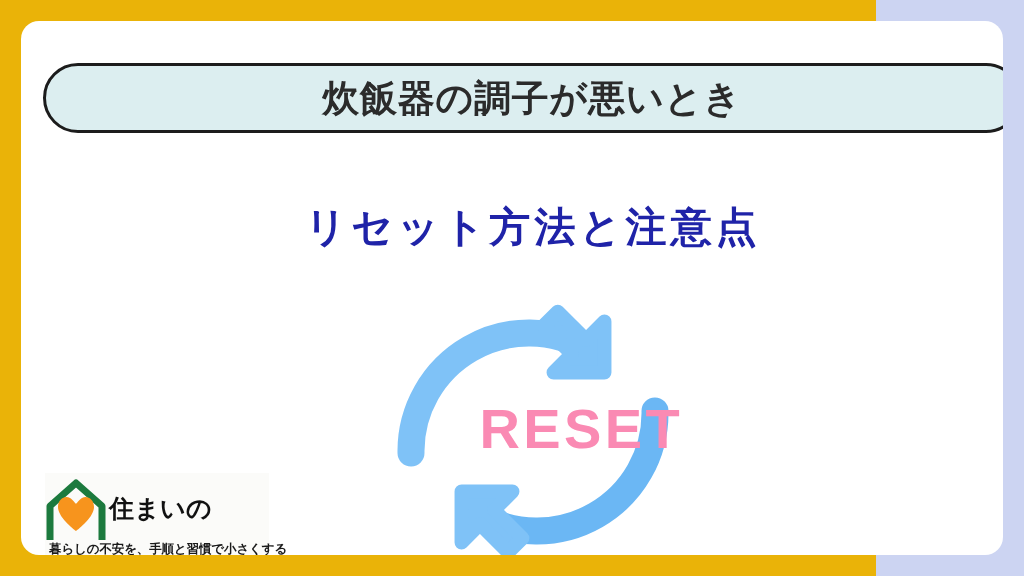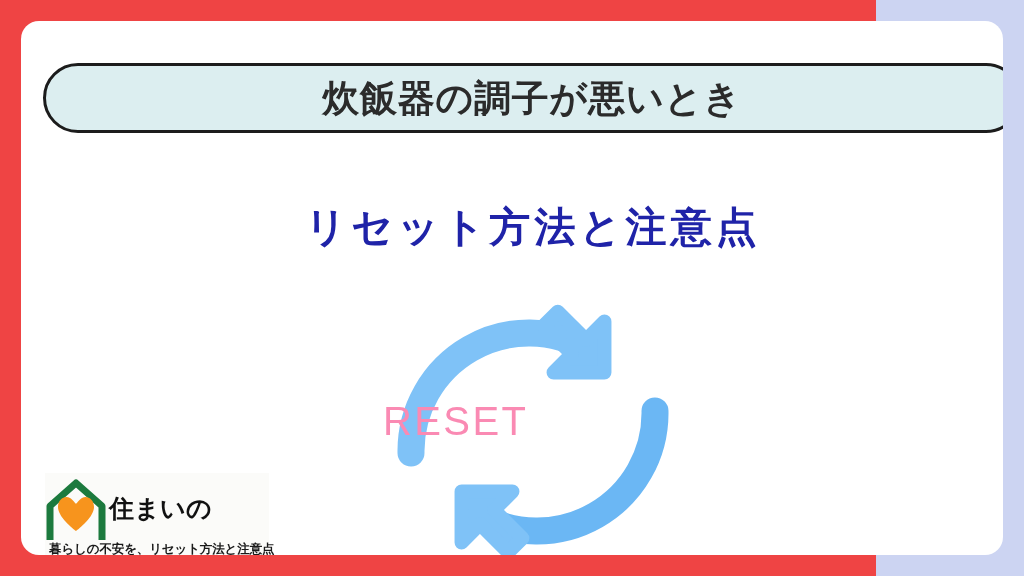--- a/index.html
+++ b/index.html
@@ -11,21 +11,21 @@
     height: 576px;
     background: #ccd4f2;
     font-family: "Liberation Sans", "DejaVu Sans", sans-serif;
     overflow: hidden;
   }
 
   .slide {
     position: relative;
     width: 876px;
     height: 576px;
-    background: #ef4444;
+    background: #eab308;
     box-sizing: border-box;
   }
 
   
   .card {
     position: absolute;
     left: 21px;
     top: 21px;
     width: 982px;
     height: 534px;
@@ -88,23 +88,23 @@
     top: 0;
     width: 300px;
     height: 278px;
     display: block;
   }
   .reset-label {
     position: absolute;
     left: 0;
     top: 108px;
     width: 300px;
-    text-align: left;
-    font-size: 40px;
-    font-weight: normal;
+    text-align: right;
+    font-size: 56px;
+    font-weight: bold;
     color: #fa8ab3;
     letter-spacing: 0.06em;
     line-height: 1;
   }
 
   
   .logo {
     position: absolute;
     left: 24px;
     top: 452px;
@@ -197,17 +197,17 @@
                      C 28 24, 31 28, 31 28
                      C 31 28, 34 24, 37 22
                      C 42 19, 49 23, 49 31
                      C 49 42, 31 55, 31 55 Z" fill="#f7941d"></path>
           </svg>
         </div>
         <div class="logo-words">
           <div class="logo-line1">住まいの</div>
         </div>
       </div>
-      <div class="logo-tagline">暮らしの不安を、リセット方法と注意点</div>
+      <div class="logo-tagline">暮らしの不安を、手順と習慣で小さくする</div>
     </div>
 
   </div>
 </div>
 
 </body></html>

